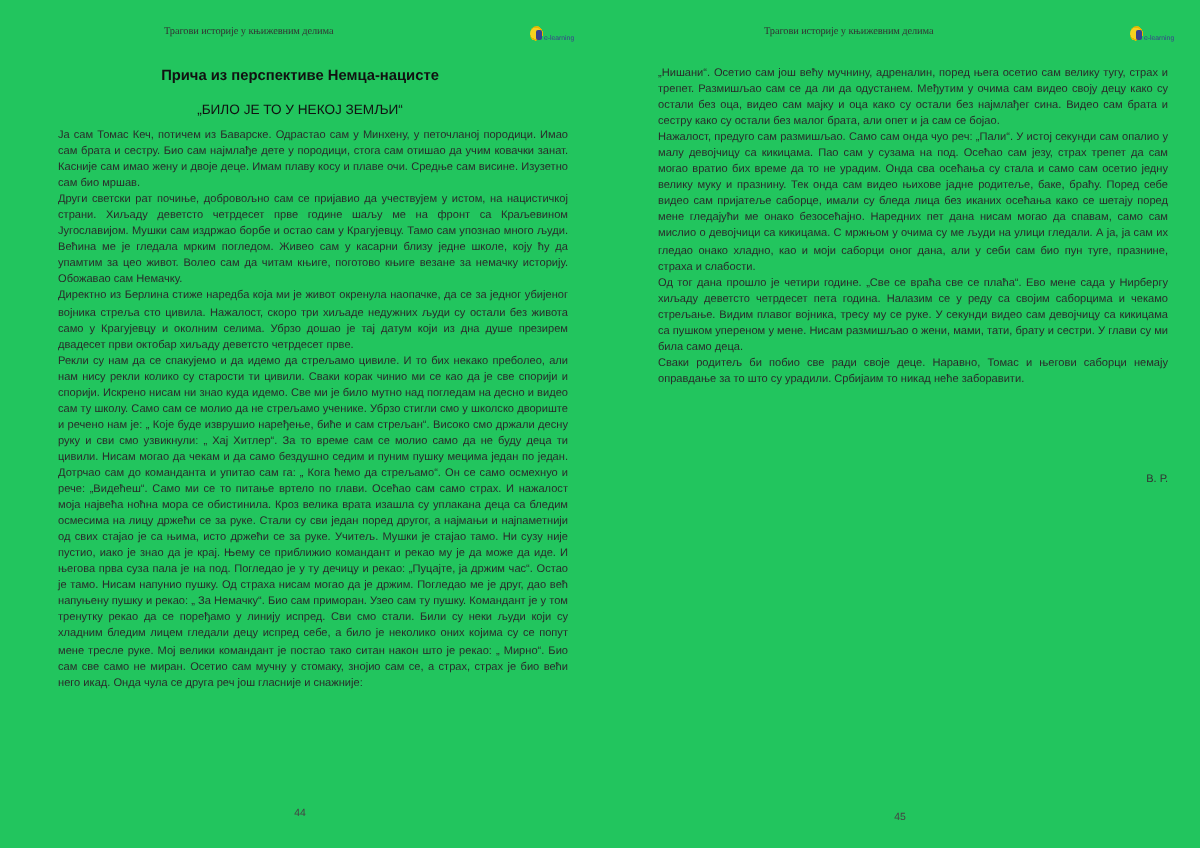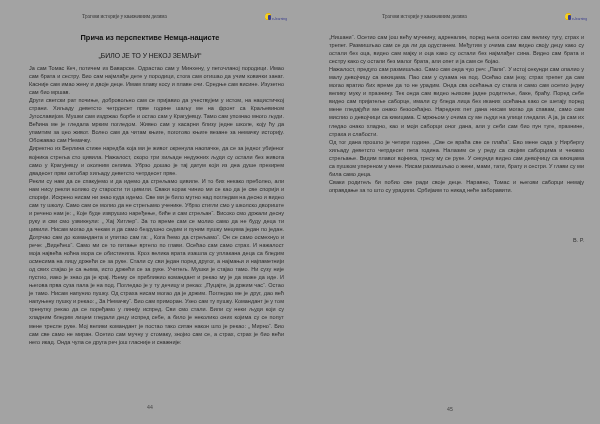--- a/index.html
+++ b/index.html
@@ -1,19 +1,19 @@
 <!DOCTYPE html>
 <html><head>
 <meta charset="utf-8">
 <style>
   * { margin: 0; padding: 0; box-sizing: border-box; }
   html, body { width: 600px; height: 424px; background: #ffffff; overflow: hidden; }
   body { font-family: "Liberation Sans", sans-serif; color: #222; }
   .spread { display: flex; width: 600px; height: 424px; }
-  .page { position: relative; width: 300px; height: 424px; background: #a3a3a3; }
+  .page { position: relative; width: 300px; height: 424px; background: #22c55e; }
   .page-header { position: absolute; top: 12px; left: 0; width: 300px; height: 12px; }
   .header-text {
     position: absolute; left: 82px; top: 1px;
     font-family: "Liberation Serif", serif; font-size: 5.2px; color: #333; letter-spacing: -0.05px;
   }
   .logo { position: absolute; left: 265px; top: 0; width: 24px; height: 12px; }
   .logo-mark { position: absolute; left: 0; top: 1px; width: 7px; height: 8px; border-radius: 50%;
     background: radial-gradient(circle at 40% 45%, #f5d020 0 45%, #e8b800 46% 60%, transparent 61%); }
   .logo-dot { position: absolute; left: 3px; top: 3px; width: 3px; height: 5px; background: #3b3e8f; border-radius: 1px; }
   .logo-text { position: absolute; left: 7px; top: 5px; font-size: 3.4px; color: #3b3e8f; }

